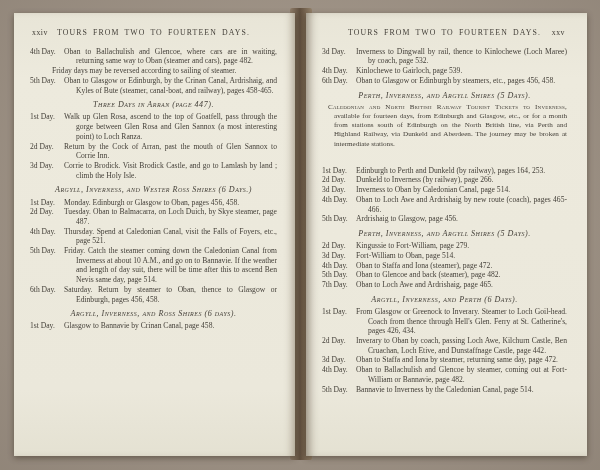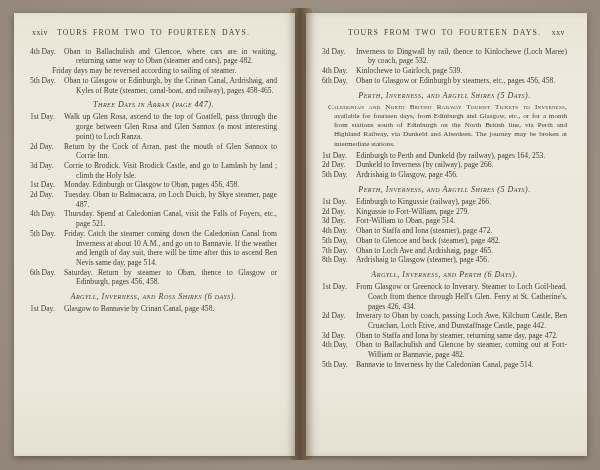--- a/index.html
+++ b/index.html
@@ -55,21 +55,21 @@
   }
   .day-cont{
     padding-left:22px;text-align:justify;
   }
   .para{
     padding-left:16px;text-indent:-16px;text-align:justify;
   }
   .note{
     font-size:7.1px;line-height:9.2px;
     padding-left:12px;text-indent:-6px;text-align:justify;
-    margin-bottom:2px;
+    margin-bottom:17px;
   }
   .note-lead{font-variant:small-caps;letter-spacing:.2px;}
 </style>
 </head>
 <body>
 
 <div class="spine"></div>
 
 <div class="page page-left">
   <div class="page-header">
@@ -81,20 +81,21 @@
         <div class="day-item"><span class="day-label">4th Day.</span>Oban to Ballachulish and Glencoe, where cars are in waiting, returning same way to Oban (steamer and cars), page 482.</div>
         <div class="day-cont">Friday days may be reversed according to sailing of steamer.</div>
         <div class="day-item"><span class="day-label">5th Day.</span>Oban to Glasgow or Edinburgh, by the Crinan Canal, Ardrishaig, and Kyles of Bute (steamer, canal-boat, and railway), pages 458-465.</div>
       </div>
       <div class="heading">Three Days in Arran (page 447).</div>
       <div class="days">
         <div class="day-item"><span class="day-label">1st Day.</span>Walk up Glen Rosa, ascend to the top of Goatfell, pass through the gorge between Glen Rosa and Glen Sannox (a most interesting point) to Loch Ranza.</div>
         <div class="day-item"><span class="day-label">2d Day.</span>Return by the Cock of Arran, past the mouth of Glen Sannox to Corrie Inn.</div>
         <div class="day-item"><span class="day-label">3d Day.</span>Corrie to Brodick.  Visit Brodick Castle, and go to Lamlash by land ; climb the Holy Isle.</div>
       </div>
+      <div class="heading">Argyll, Inverness, and Wester Ross Shires (6 Days.)</div>
       <div class="days">
         <div class="day-item"><span class="day-label">1st Day.</span>Monday.  Edinburgh or Glasgow to Oban, pages 456, 458.</div>
         <div class="day-item"><span class="day-label">2d Day.</span>Tuesday.  Oban to Balmacarra, on Loch Duich, by Skye steamer, page 487.</div>
         <div class="day-item"><span class="day-label">4th Day.</span>Thursday.  Spend at Caledonian Canal, visit the Falls of Foyers, etc., page 521.</div>
         <div class="day-item"><span class="day-label">5th Day.</span>Friday.  Catch the steamer coming down the Caledonian Canal from Inverness at about 10 A.M., and go on to Bannavie.  If the weather and length of day suit, there will be time after this to ascend Ben Nevis same day, page 514.</div>
         <div class="day-item"><span class="day-label">6th Day.</span>Saturday.  Return by steamer to Oban, thence to Glasgow or Edinburgh, pages 456, 458.</div>
       </div>
       <div class="heading">Argyll, Inverness, and Ross Shires (6 days).</div>
       <div class="days">
         <div class="day-item"><span class="day-label">1st Day.</span>Glasgow to Bannavie by Crinan Canal, page 458.</div>
@@ -111,31 +112,31 @@
       <div class="days">
         <div class="day-item"><span class="day-label">3d Day.</span>Inverness to Dingwall by rail, thence to Kinlochewe (Loch Maree) by coach, page 532.</div>
         <div class="day-item"><span class="day-label">4th Day.</span>Kinlochewe to Gairloch, page 539.</div>
         <div class="day-item"><span class="day-label">6th Day.</span>Oban to Glasgow or Edinburgh by steamers, etc., pages 456, 458.</div>
       </div>
       <div class="heading">Perth, Inverness, and Argyll Shires (5 Days).</div>
       <div class="note"><span class="note-lead">Caledonian and North British Railway Tourist Tickets to Inverness, </span>available for fourteen days, from Edinburgh and Glasgow, etc., or for a month from stations south of Edinburgh on the North British line, via Perth and Highland Railway, via Dunkeld and Aberdeen.  The journey may be broken at intermediate stations.</div>
       <div class="days">
         <div class="day-item"><span class="day-label">1st Day.</span>Edinburgh to Perth and Dunkeld (by railway), pages 164, 253.</div>
         <div class="day-item"><span class="day-label">2d Day.</span>Dunkeld to Inverness (by railway), page 266.</div>
+        <div class="day-item"><span class="day-label">3d Day.</span>Inverness to Oban by Caledonian Canal, page 514.</div>
+        <div class="day-item"><span class="day-label">4th Day.</span>Oban to Loch Awe and Ardrishaig by new route (coach), pages 465-466.</div>
         <div class="day-item"><span class="day-label">5th Day.</span>Ardrishaig to Glasgow, page 456.</div>
       </div>
       <div class="heading">Perth, Inverness, and Argyll Shires (5 Days).</div>
       <div class="days">
-        <div class="day-item"><span class="day-label">1st Day.</span>Edinburgh to Kingussie (railway), page 266.</div>
         <div class="day-item"><span class="day-label">2d Day.</span>Kingussie to Fort-William, page 279.</div>
         <div class="day-item"><span class="day-label">3d Day.</span>Fort-William to Oban, page 514.</div>
         <div class="day-item"><span class="day-label">4th Day.</span>Oban to Staffa and Iona (steamer), page 472.</div>
         <div class="day-item"><span class="day-label">5th Day.</span>Oban to Glencoe and back (steamer), page 482.</div>
         <div class="day-item"><span class="day-label">7th Day.</span>Oban to Loch Awe and Ardrishaig, page 465.</div>
-        <div class="day-item"><span class="day-label">8th Day.</span>Ardrishaig to Glasgow (steamer), page 456.</div>
       </div>
       <div class="heading">Argyll, Inverness, and Perth (6 Days).</div>
       <div class="days">
         <div class="day-item"><span class="day-label">1st Day.</span>From Glasgow or Greenock to Inverary.  Steamer to Loch Goil-head.  Coach from thence through Hell's Glen. Ferry at St. Catherine's, pages 426, 434.</div>
         <div class="day-item"><span class="day-label">2d Day.</span>Inverary to Oban by coach, passing Loch Awe, Kilchurn Castle, Ben Cruachan, Loch Etive, and Dunstaffnage Castle, page 442.</div>
         <div class="day-item"><span class="day-label">3d Day.</span>Oban to Staffa and Iona by steamer, returning same day, page 472.</div>
         <div class="day-item"><span class="day-label">4th Day.</span>Oban to Ballachulish and Glencoe by steamer, coming out at Fort-William or Bannavie, page 482.</div>
         <div class="day-item"><span class="day-label">5th Day.</span>Bannavie to Inverness by the Caledonian Canal, page 514.</div>
       </div>
     </div>

